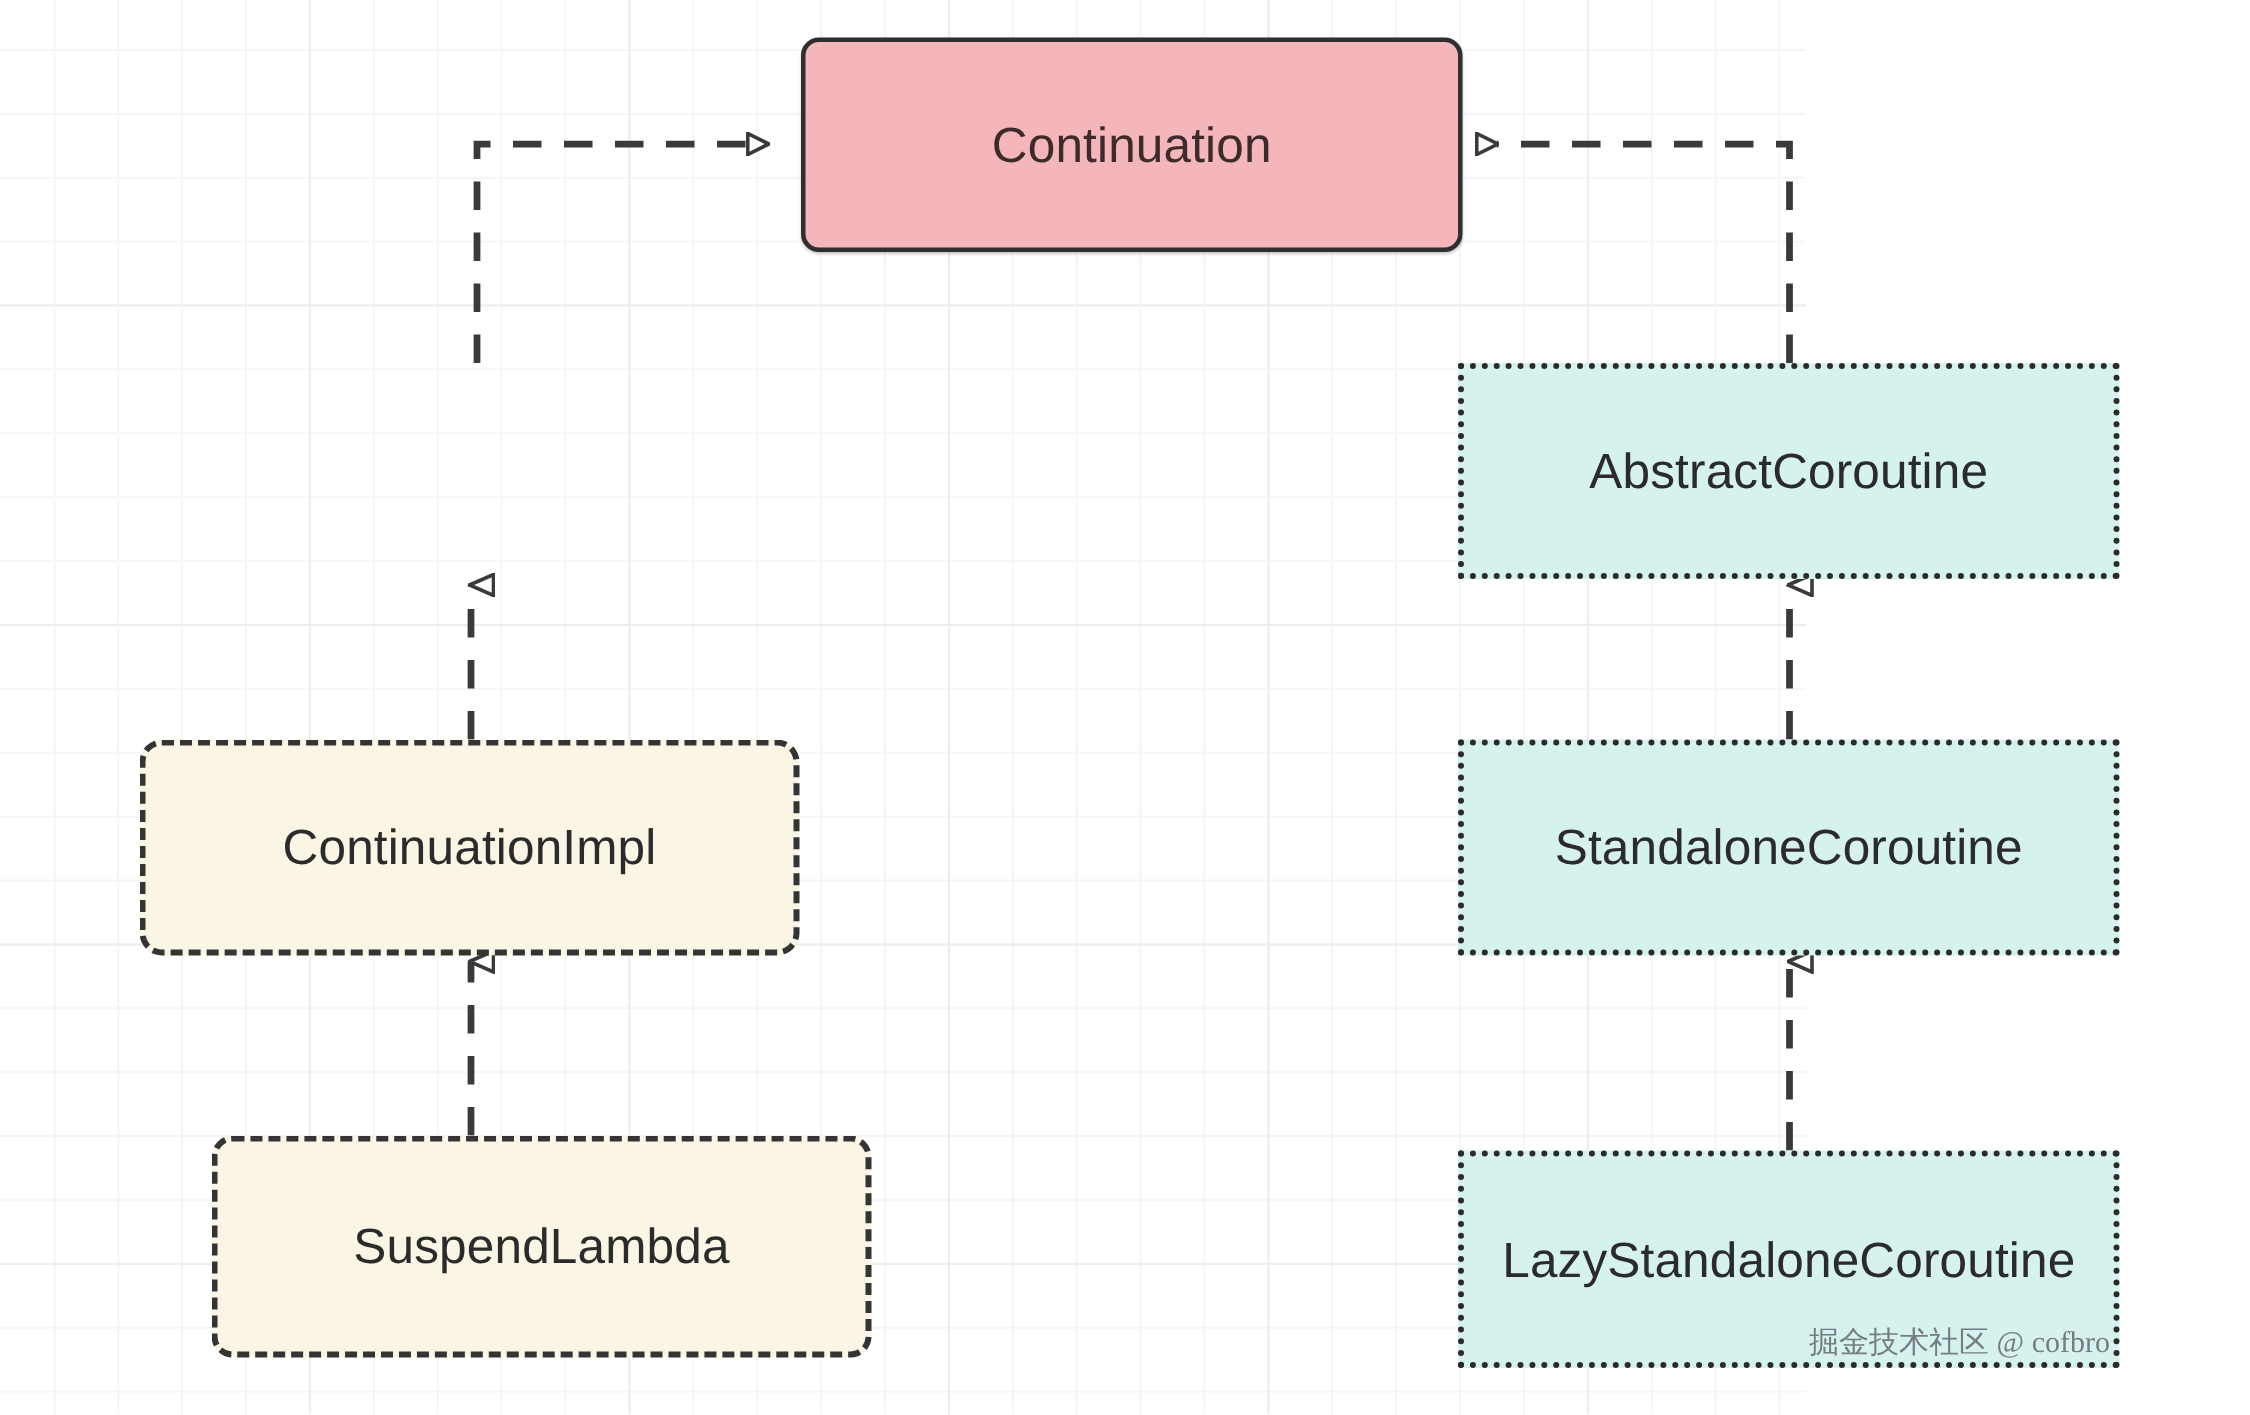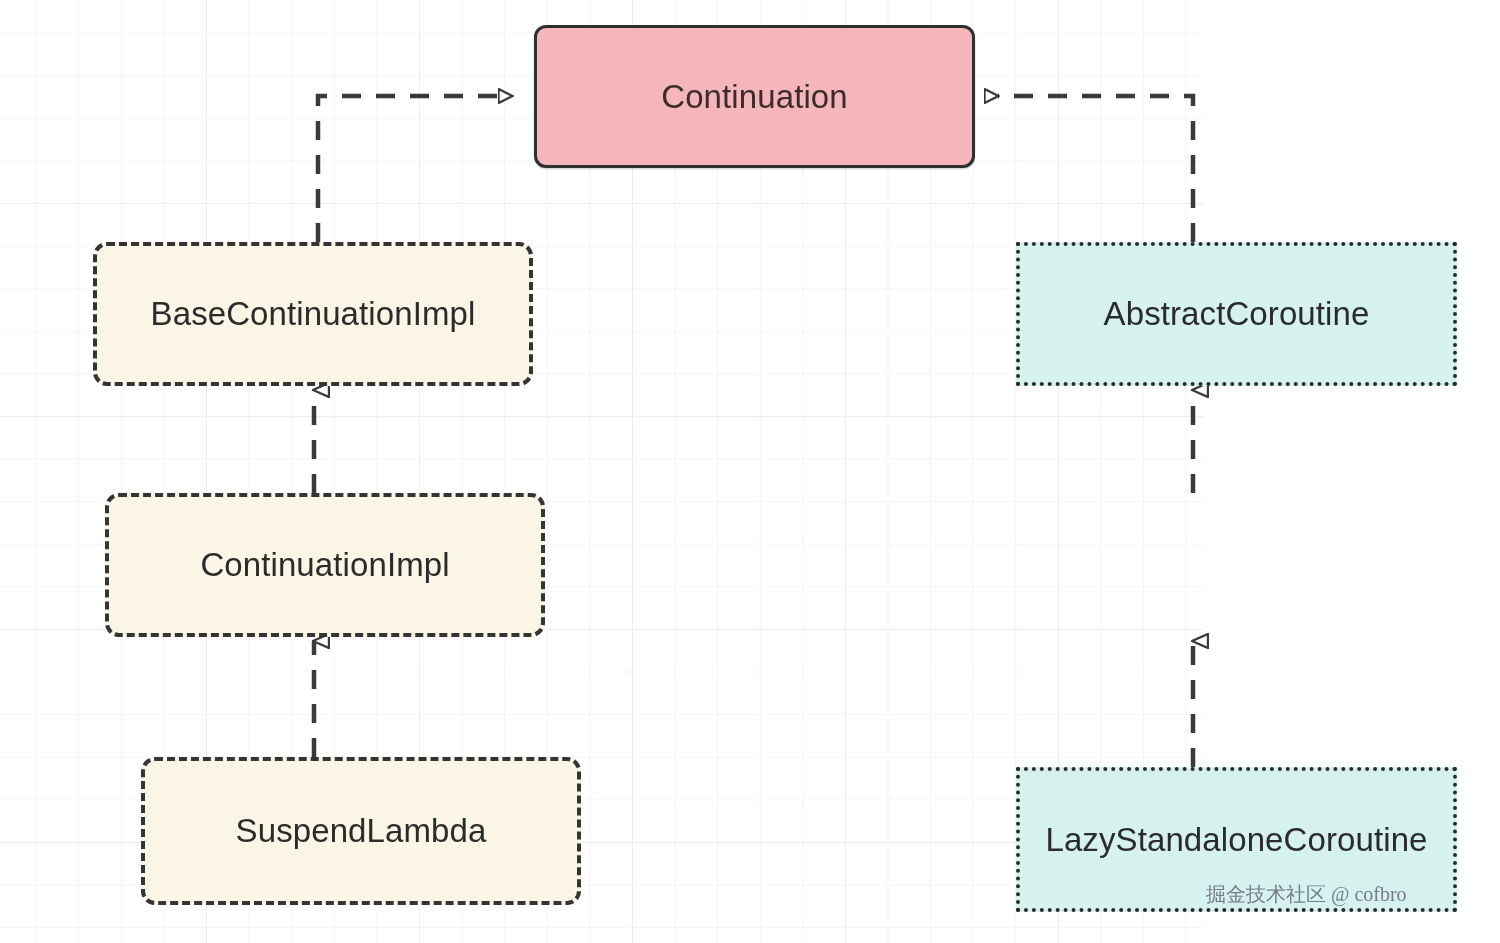--- a/index.html
+++ b/index.html
@@ -66,21 +66,20 @@
     background: #faf5e4;
     border: 4px dashed #343434;
     border-radius: 14px;
   }
 
   
   .node-dotted {
     background: #d5f2ef;
     border: 4px dotted #2b2b2b;
     border-radius: 0;
-    margin-left: 44px;
   }
 
   
   #edges {
     position: absolute;
     left: 0;
     top: 0;
     width: 1500px;
     height: 943px;
     z-index: 2;
@@ -138,36 +137,36 @@
 
     <g>
       <path d="M 1193,767 L 1193,641" fill="none" stroke="#3a3a3a" stroke-width="4.5" stroke-dasharray="19 15" stroke-linecap="butt" marker-end="url(#hollow-tri-up)"></path>
     </g>
   </svg>
 
   <div class="node node-interface" style="left:534px; top:25px; width:441px; height:143px;">
     <span class="node-label">Continuation</span>
   </div>
 
-  <div class="node node-dashed" style="left:93px; top:242px; width:440px; height:144px;">
-    <span class="node-label">BaseContinuationImpl</span>
-  </div>
 
-  <div class="node node-dashed" style="left:105px; top:493px; width:440px; height:144px;">
+  <div class="node node-dashed" style="left:93px; top:493px; width:440px; height:144px;border-radius:15px;">
     <span class="node-label">ContinuationImpl</span>
   </div>
 
   <div class="node node-dashed" style="left:93px; top:757px; width:440px; height:148px;margin-left:48px;">
     <span class="node-label">SuspendLambda</span>
   </div>
 
   <div class="node node-dotted" style="left:972px; top:242px; width:441px; height:144px;">
     <span class="node-label">AbstractCoroutine</span>
   </div>
 
+  <div class="node node-dotted" style="left:972px; top:493px; width:441px; height:144px;">
+    <span class="node-label">StandaloneCoroutine</span>
+  </div>
 
   <div class="node node-dotted" style="left:972px; top:767px; width:441px; height:145px;">
     <span class="node-label" style="padding:0 26px;">LazyStandaloneCoroutine</span>
   </div>
 
   <div class="watermark" style="left:1206px; top:881px;">掘金技术社区 @ cofbro</div>
 
 </div>
 
 </body></html>

